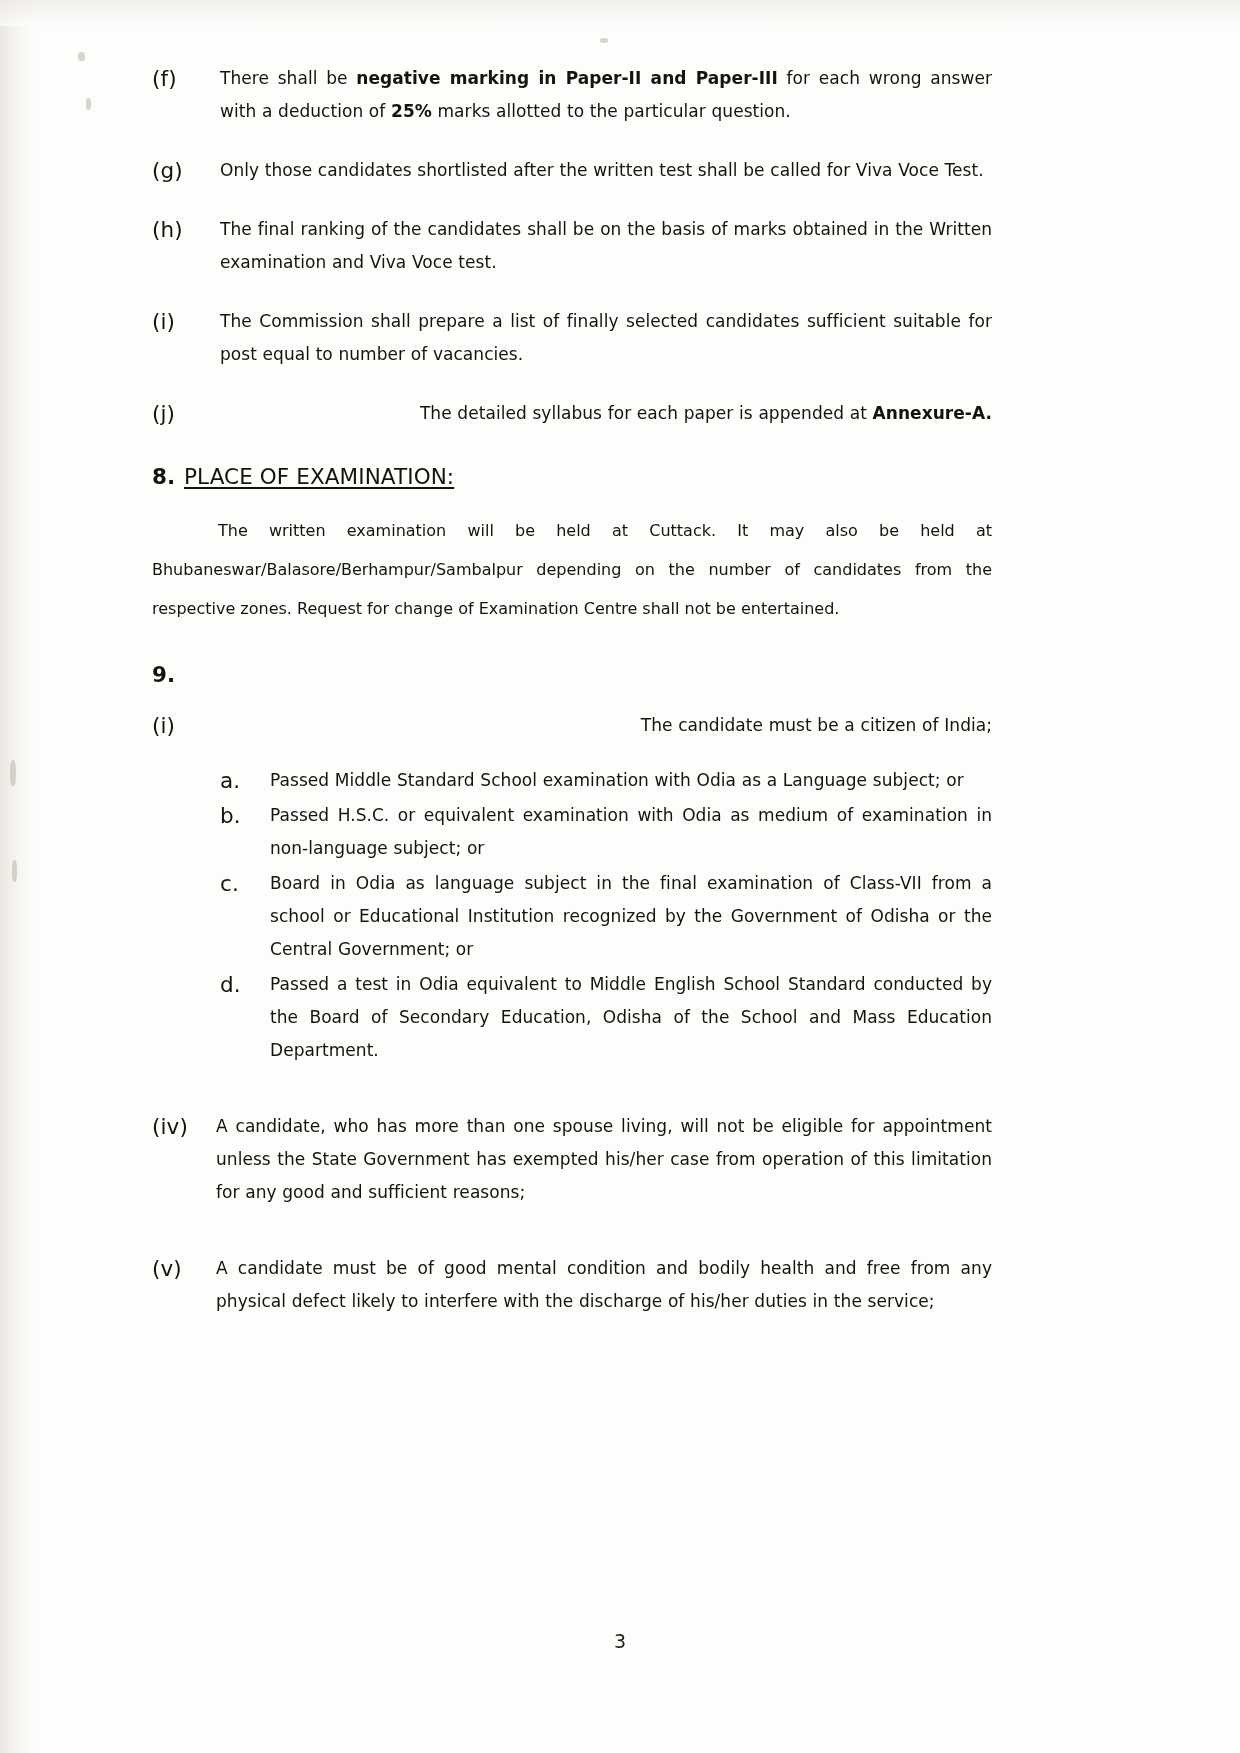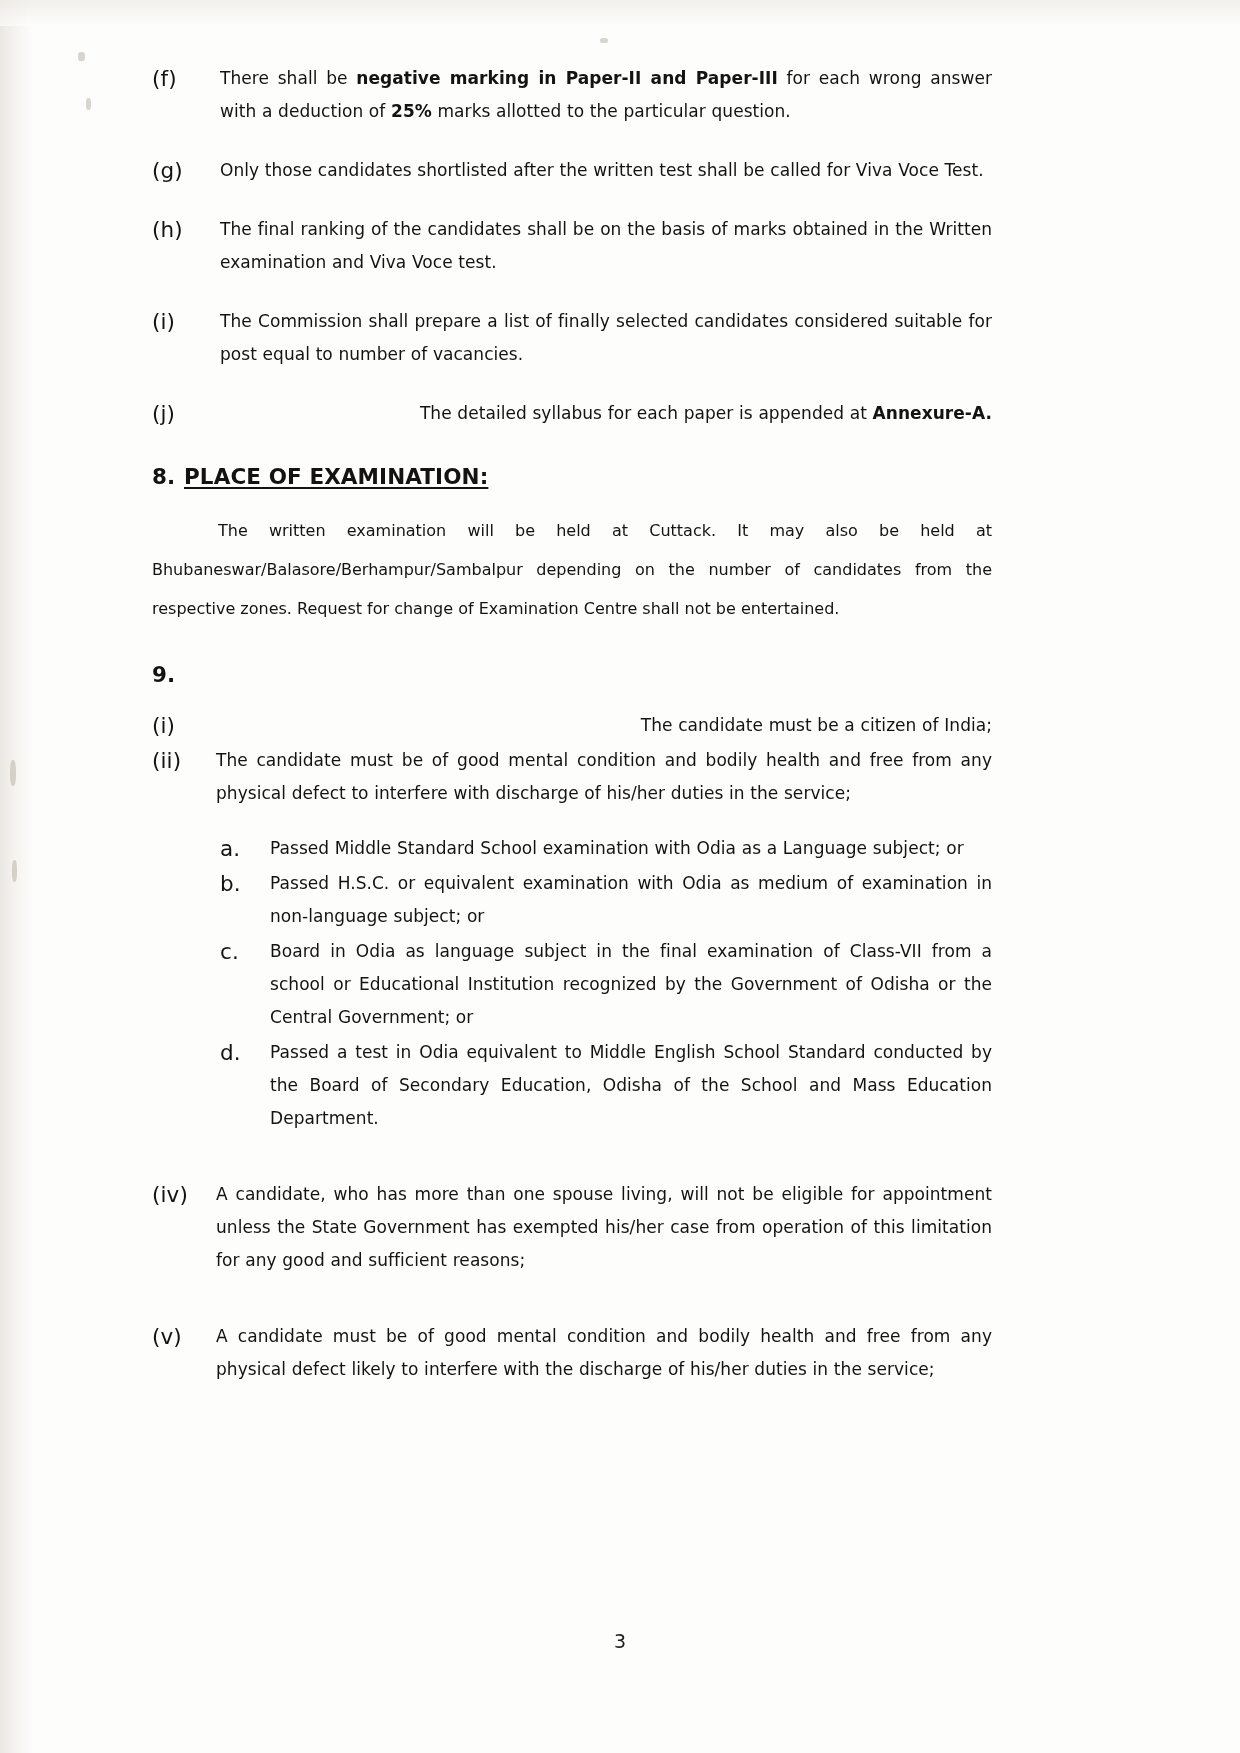--- a/index.html
+++ b/index.html
@@ -82,21 +82,21 @@
     margin-bottom: 22px;
   }
   .section .num {
     flex: 0 0 auto;
     width: 32px;
     font-size: 21.5px;
     font-weight: bold;
   }
   .section .title {
     font-size: 21.5px;
-    font-weight: bold;
+    font-weight: normal;
     letter-spacing: .1px;
   }
   .section .title .ul {
     text-decoration: underline;
     text-underline-offset: 3px;
     text-decoration-thickness: 2px;
   }
 
   
   .para {
@@ -156,21 +156,21 @@
       <div class="body">Only those candidates shortlisted after the written test shall be called for Viva Voce Test.</div>
     </div>
 
     <div class="item">
       <div class="marker m-alpha">(h)</div>
       <div class="body">The final ranking of the candidates shall be on the basis of marks obtained in the Written examination and Viva Voce test.</div>
     </div>
 
     <div class="item">
       <div class="marker m-alpha">(i)</div>
-      <div class="body">The Commission shall prepare a list of finally selected candidates considered suitable for post equal to number of vacancies.</div>
+      <div class="body">The Commission shall prepare a list of finally selected candidates sufficient suitable for post equal to number of vacancies.</div>
     </div>
 
     <div class="item">
       <div class="marker m-alpha">(j)</div>
       <div class="body nojust"><span>The detailed syllabus for each paper is appended at </span><b>Annexure-A.</b></div>
     </div>
 
     <div class="section">
       <div class="num">8.</div>
       <div class="title"><span class="ul">PLACE OF EXAMINATION:</span></div>
@@ -182,24 +182,20 @@
       <div class="num">9.</div>
     </div>
 
     <div class="romanlist">
 
       <div class="item tight">
         <div class="marker m-roman">(i)</div>
         <div class="body nojust">The candidate must be a citizen of India;</div>
       </div>
 
-      <div class="item tight">
-        <div class="marker m-roman">(ii)</div>
-        <div class="body">The candidate must be of good mental condition and bodily health and free from any physical defect to interfere with discharge of his/her duties in the service;</div>
-      </div>
 
 
       <div class="sublist">
         <div class="item">
           <div class="marker m-letter">a.</div>
           <div class="body">Passed Middle Standard School examination with Odia as a Language subject; or</div>
         </div>
         <div class="item">
           <div class="marker m-letter">b.</div>
           <div class="body">Passed H.S.C. or equivalent examination with Odia as medium of examination in non-language subject; or</div>

